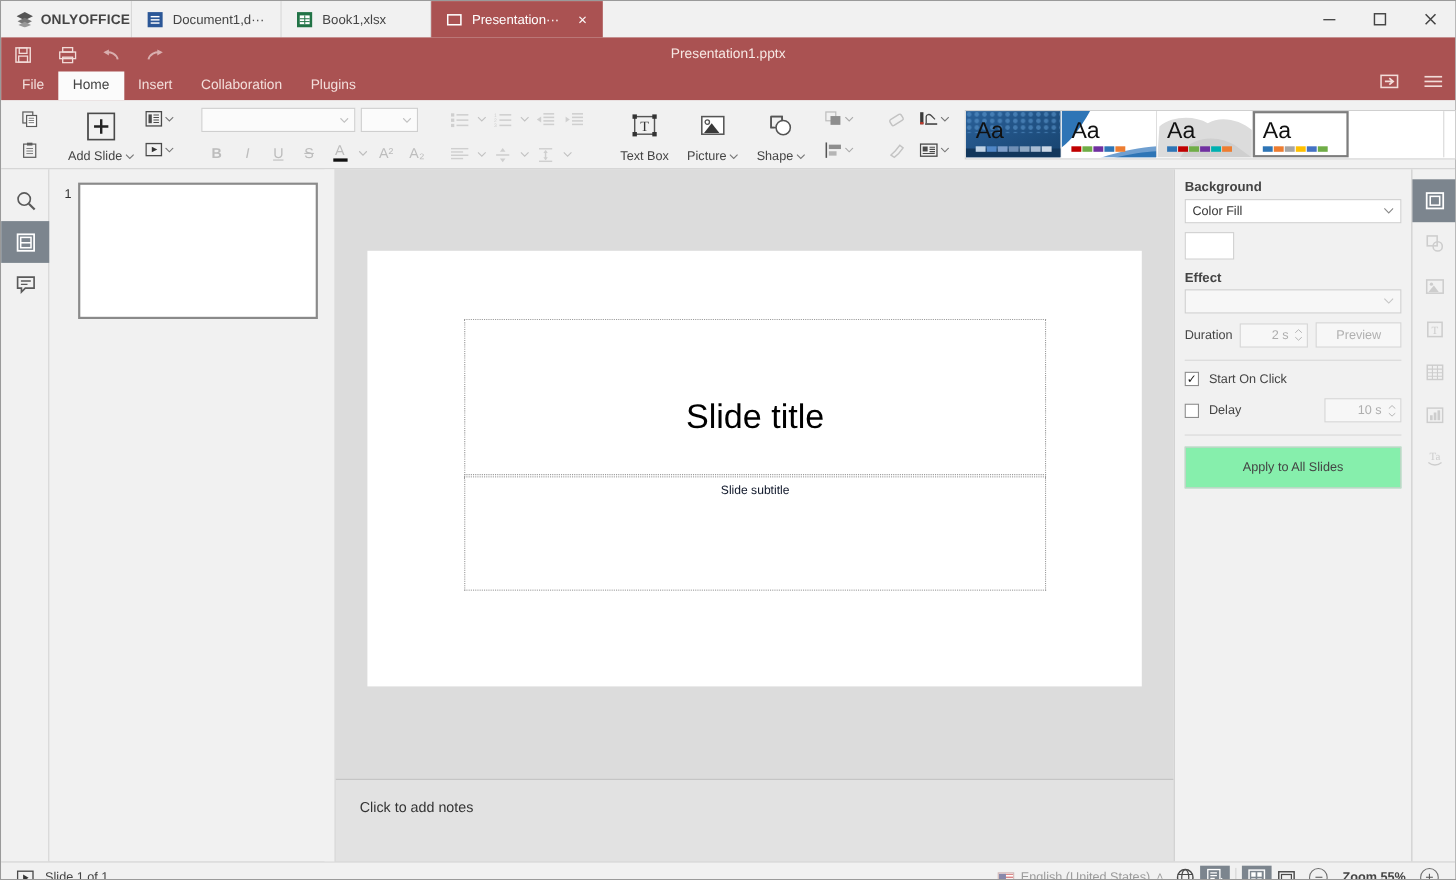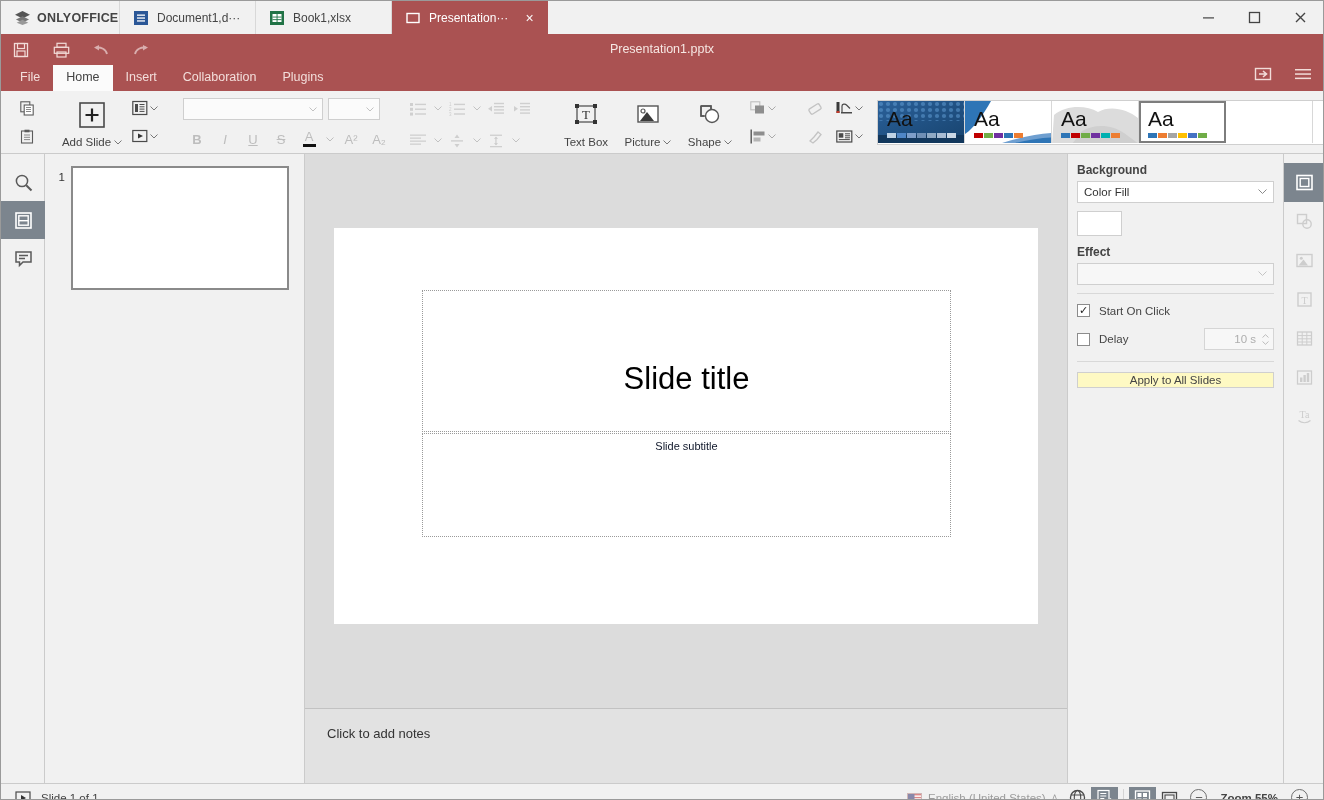--- a/index.html
+++ b/index.html
@@ -143,21 +143,21 @@
   .spin .val { flex: 1; text-align: right; padding-right: 4px; }
   .spin .arrows { width: 13px; display: flex; flex-direction: column; align-items: center;
                   justify-content: center; gap: 3px; padding-right: 2px; }
   .preview-btn { flex: 1; height: 23px; background: #f7f7f7; border: 1px solid #d5d5d5;
                  display: flex; align-items: center; justify-content: center; font-size: 11.5px; color: #b0b0b0; }
   .hr { height: 1px; background: #d8d8d8; margin: 3px 0 10px 0; }
   .chk-row { display: flex; align-items: center; gap: 9px; margin-bottom: 11px; }
   .chkbox { width: 13px; height: 13px; border: 1px solid #8c8c8c; background: #fff;
             display: flex; align-items: center; justify-content: center; font-size: 11px; color: #222; }
   .chk-label { font-size: 11.5px; color: #444; }
-  .apply-btn { height: 16px; background: #fef9c3; border: 1px solid #cfcfcf; display: flex;
+  .apply-btn { height: 38px; background: #86efac; border: 1px solid #cfcfcf; display: flex;
                align-items: center; justify-content: center; font-size: 11.5px; color: #444; margin-top: 4px; }
 
   .rightrail { width: 40px; background: #f1f1f1; border-left: 1px solid #cbcbcb; padding-top: 9px; }
   .rrbtn { width: 40px; height: 39px; display: flex; align-items: center; justify-content: center; }
   .rrbtn.active { background: #7c858e; }
 
   
   .status {
     height: 28px; background: #f1f1f1; border-top: 1px solid #cbcbcb;
     display: flex; align-items: center; padding: 0 8px; font-size: 11.5px; color: #444;
@@ -742,20 +742,35 @@
     <div class="swatch-btn"></div>
 
     <div class="sec-label">Effect</div>
     <div class="combo dim">
       <span class="cv"></span>
       <svg width="9" height="6" viewBox="0 0 9 6">
           <path d="M0.5,0.5 L4.5,4.5 L8.5,0.5" stroke="#c4c4c4" stroke-width="1" fill="none"></path>
         </svg>
     </div>
 
+    <div class="dur-row">
+      <span class="dur-label">Duration</span>
+      <div class="spin">
+        <span class="val">2 s</span>
+        <span class="arrows">
+          <svg width="7" height="4" viewBox="0 0 7 4">
+              <path d="M0.5,3.5 L3.5,0.7 L6.5,3.5" stroke="#b5b5b5" stroke-width="0.9" fill="none"></path>
+            </svg>
+          <svg width="7" height="4" viewBox="0 0 7 4">
+              <path d="M0.5,0.5 L3.5,3.3 L6.5,0.5" stroke="#b5b5b5" stroke-width="0.9" fill="none"></path>
+            </svg>
+        </span>
+      </div>
+      <div class="preview-btn">Preview</div>
+    </div>
 
     <div class="hr"></div>
 
     <div class="chk-row">
       <span class="chkbox">✓</span>
       <span class="chk-label">Start On Click</span>
     </div>
 
     <div class="chk-row">
       <span class="chkbox"></span>

